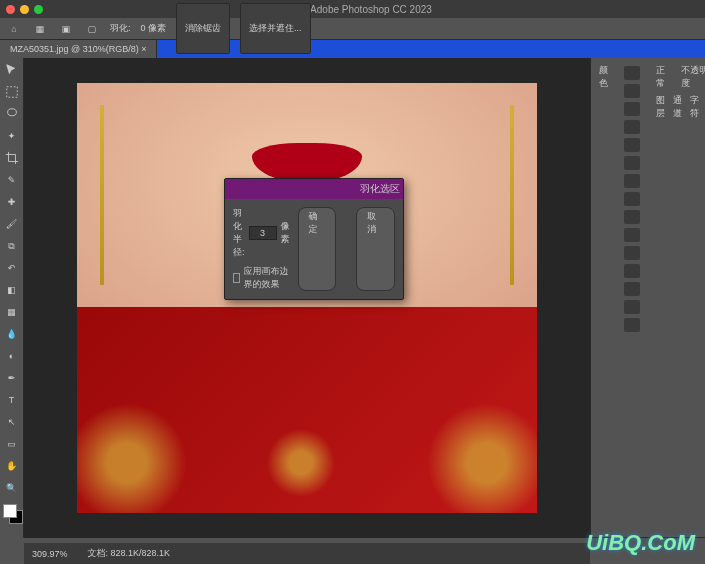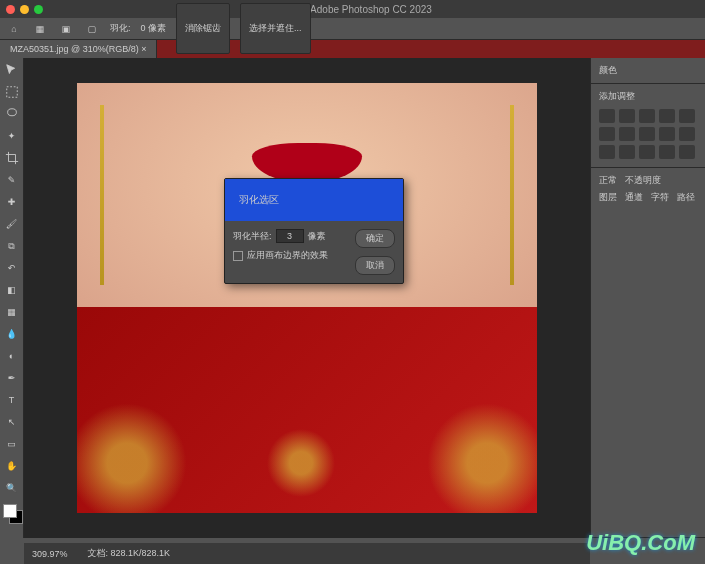--- a/index.html
+++ b/index.html
@@ -5,48 +5,48 @@
 *{margin:0;padding:0;box-sizing:border-box;font-family:Arial,sans-serif;font-size:9px;color:#ccc}
 body{background:#535353;width:705px;height:564px;overflow:hidden;position:relative}
 .titlebar{height:18px;background:#3a3a3a;display:flex;align-items:center;padding:0 6px}
 .traffic{display:flex;gap:5px}
 .dot{width:9px;height:9px;border-radius:50%}
 .close{background:#ff5f56}.min{background:#ffbd2e}.max{background:#27c93f}
 .title{flex:1;text-align:center;color:#aaa;font-size:10px}
 .toolbar{height:22px;background:#535353;display:flex;align-items:center;padding:0 6px;gap:10px;border-bottom:1px solid #2a2a2a}
 .toolbar .ico{width:16px;height:16px;display:flex;align-items:center;justify-content:center}
 .toolbar-btn{background:#404040;padding:18px 8px;border-radius:2px;border:1px solid #2a2a2a}
-.tabs{height:18px;background:#7f1d1d;display:flex;}
+.tabs{height:18px;background:#1d4ed8;display:flex;}
 .tab{padding:4px 10px;background:#535353;border-right:1px solid #2a2a2a;font-size:9px}
 .main{display:flex;height:480px}
 .left-tools{width:24px;background:#535353;display:flex;flex-direction:column;gap:2px;padding:2px 0;border-right:1px solid #2a2a2a}
 .tool{height:20px;display:flex;align-items:center;justify-content:center;color:#ccc;cursor:pointer}
 .tool svg{width:14px;height:14px;fill:#ccc;stroke:#ccc}
 .swatches{margin-top:4px;position:relative;height:24px}
 .fg{position:absolute;width:14px;height:14px;background:#fff;border:1px solid #888;left:3px;top:0}
 .bg{position:absolute;width:14px;height:14px;background:#000;border:1px solid #888;left:9px;top:6px}
 .canvas-area{flex:1;background:#262626;display:flex;align-items:center;justify-content:center;position:relative}
 .canvas{width:460px;height:430px;background:linear-gradient(180deg,#d8a890 0%,#e8b89f 25%,#d09578 45%,#a01010 55%,#8a0a0a 100%);position:relative;overflow:hidden}
 .skin{position:absolute;top:0;left:0;right:0;height:58%;background:radial-gradient(ellipse at 50% 40%,#f0c8a8,#d8a088)}
 .lips{position:absolute;top:14%;left:38%;width:110px;height:40px;background:#b00018;border-radius:50% 50% 60% 60% / 40% 40% 80% 80%}
 .dress{position:absolute;bottom:0;left:0;right:0;height:48%;background:linear-gradient(135deg,#9a0808,#c01818);overflow:hidden}
 .gold{position:absolute;width:140px;height:140px;background:radial-gradient(circle,#d4af37 20%,transparent 60%);opacity:.7;border-radius:50%}
 .earring{position:absolute;width:4px;background:linear-gradient(#d4af37,#b8941f);top:5%}
 .el{left:5%}
 .er{right:5%}
 .dialog{position:absolute;top:120px;left:200px;width:180px;background:#4a4a4a;border:1px solid #222;box-shadow:3px 3px 10px rgba(0,0,0,.5);border-radius:2px}
-.dlg-title{text-align:left;padding:14px;background:#1d4ed8;font-size:10px}
+.dlg-title{text-align:right;padding:3px;background:#701a75;font-size:10px}
 .dlg-body{padding:8px;display:flex;gap:8px}
 .dlg-left{flex:1;display:flex;flex-direction:column;gap:6px}
 .dlg-row{display:flex;align-items:center;gap:4px}
 .dlg-input{width:28px;background:#333;border:1px solid #222;color:#ccc;text-align:center;padding:1px}
 .dlg-chk{width:10px;height:10px;border:1px solid #999}
-.dlg-btns{display:flex;flex-direction:column;gap:8px}
+.dlg-btns{display:flex;flex-direction:row;gap:20px}
 .dlg-btn{padding:2px 10px;background:#5a5a5a;border:1px solid #333;border-radius:8px;font-size:9px}
-.right{width:115px;background:#535353;border-left:1px solid #2a2a2a;display:flex;flex-direction:column}
+.right{width:115px;background:#535353;border-left:1px solid #2a2a2a;display:flex;flex-direction:row}
 .panel{border-bottom:1px solid #2a2a2a;padding:4px}
 .panel-tabs{display:flex;gap:8px;padding:2px 4px;font-size:9px}
 .adj-icons{display:flex;flex-wrap:wrap;gap:4px;padding:4px}
 .adj-icons span{width:16px;height:14px;background:#3a3a3a;border-radius:2px}
 .layer{display:flex;align-items:center;gap:4px;padding:3px;background:#484848}
 .layer-thumb{width:28px;height:22px;background:#b01818;border:1px solid #999}
 .eye{width:12px;height:8px;border-radius:50%;border:1px solid #ccc}
 .status{position:absolute;bottom:0;left:24px;right:115px;height:21px;background:#3a3a3a;display:flex;align-items:center;padding:0 8px;gap:20px;font-size:9px;color:#999}
 .watermark{position:absolute;bottom:8px;right:10px;font-size:22px;font-weight:bold;color:#86efac;font-style:italic;text-shadow:0 0 4px #1e8fd0}
 </style>
@@ -156,23 +156,20 @@
     </div>
   </div>
 
   <div class="right">
     <div class="panel">
       <div class="panel-tabs">
           <span>颜色</span>
         </div>
     </div>
     <div class="panel">
-      <div class="panel-tabs">
-          <span>添加调整</span>
-        </div>
       <div class="adj-icons">
         <span></span>
           <span></span>
           <span></span>
           <span></span>
           <span></span>
         <span></span>
           <span></span>
           <span></span>
           <span></span>

